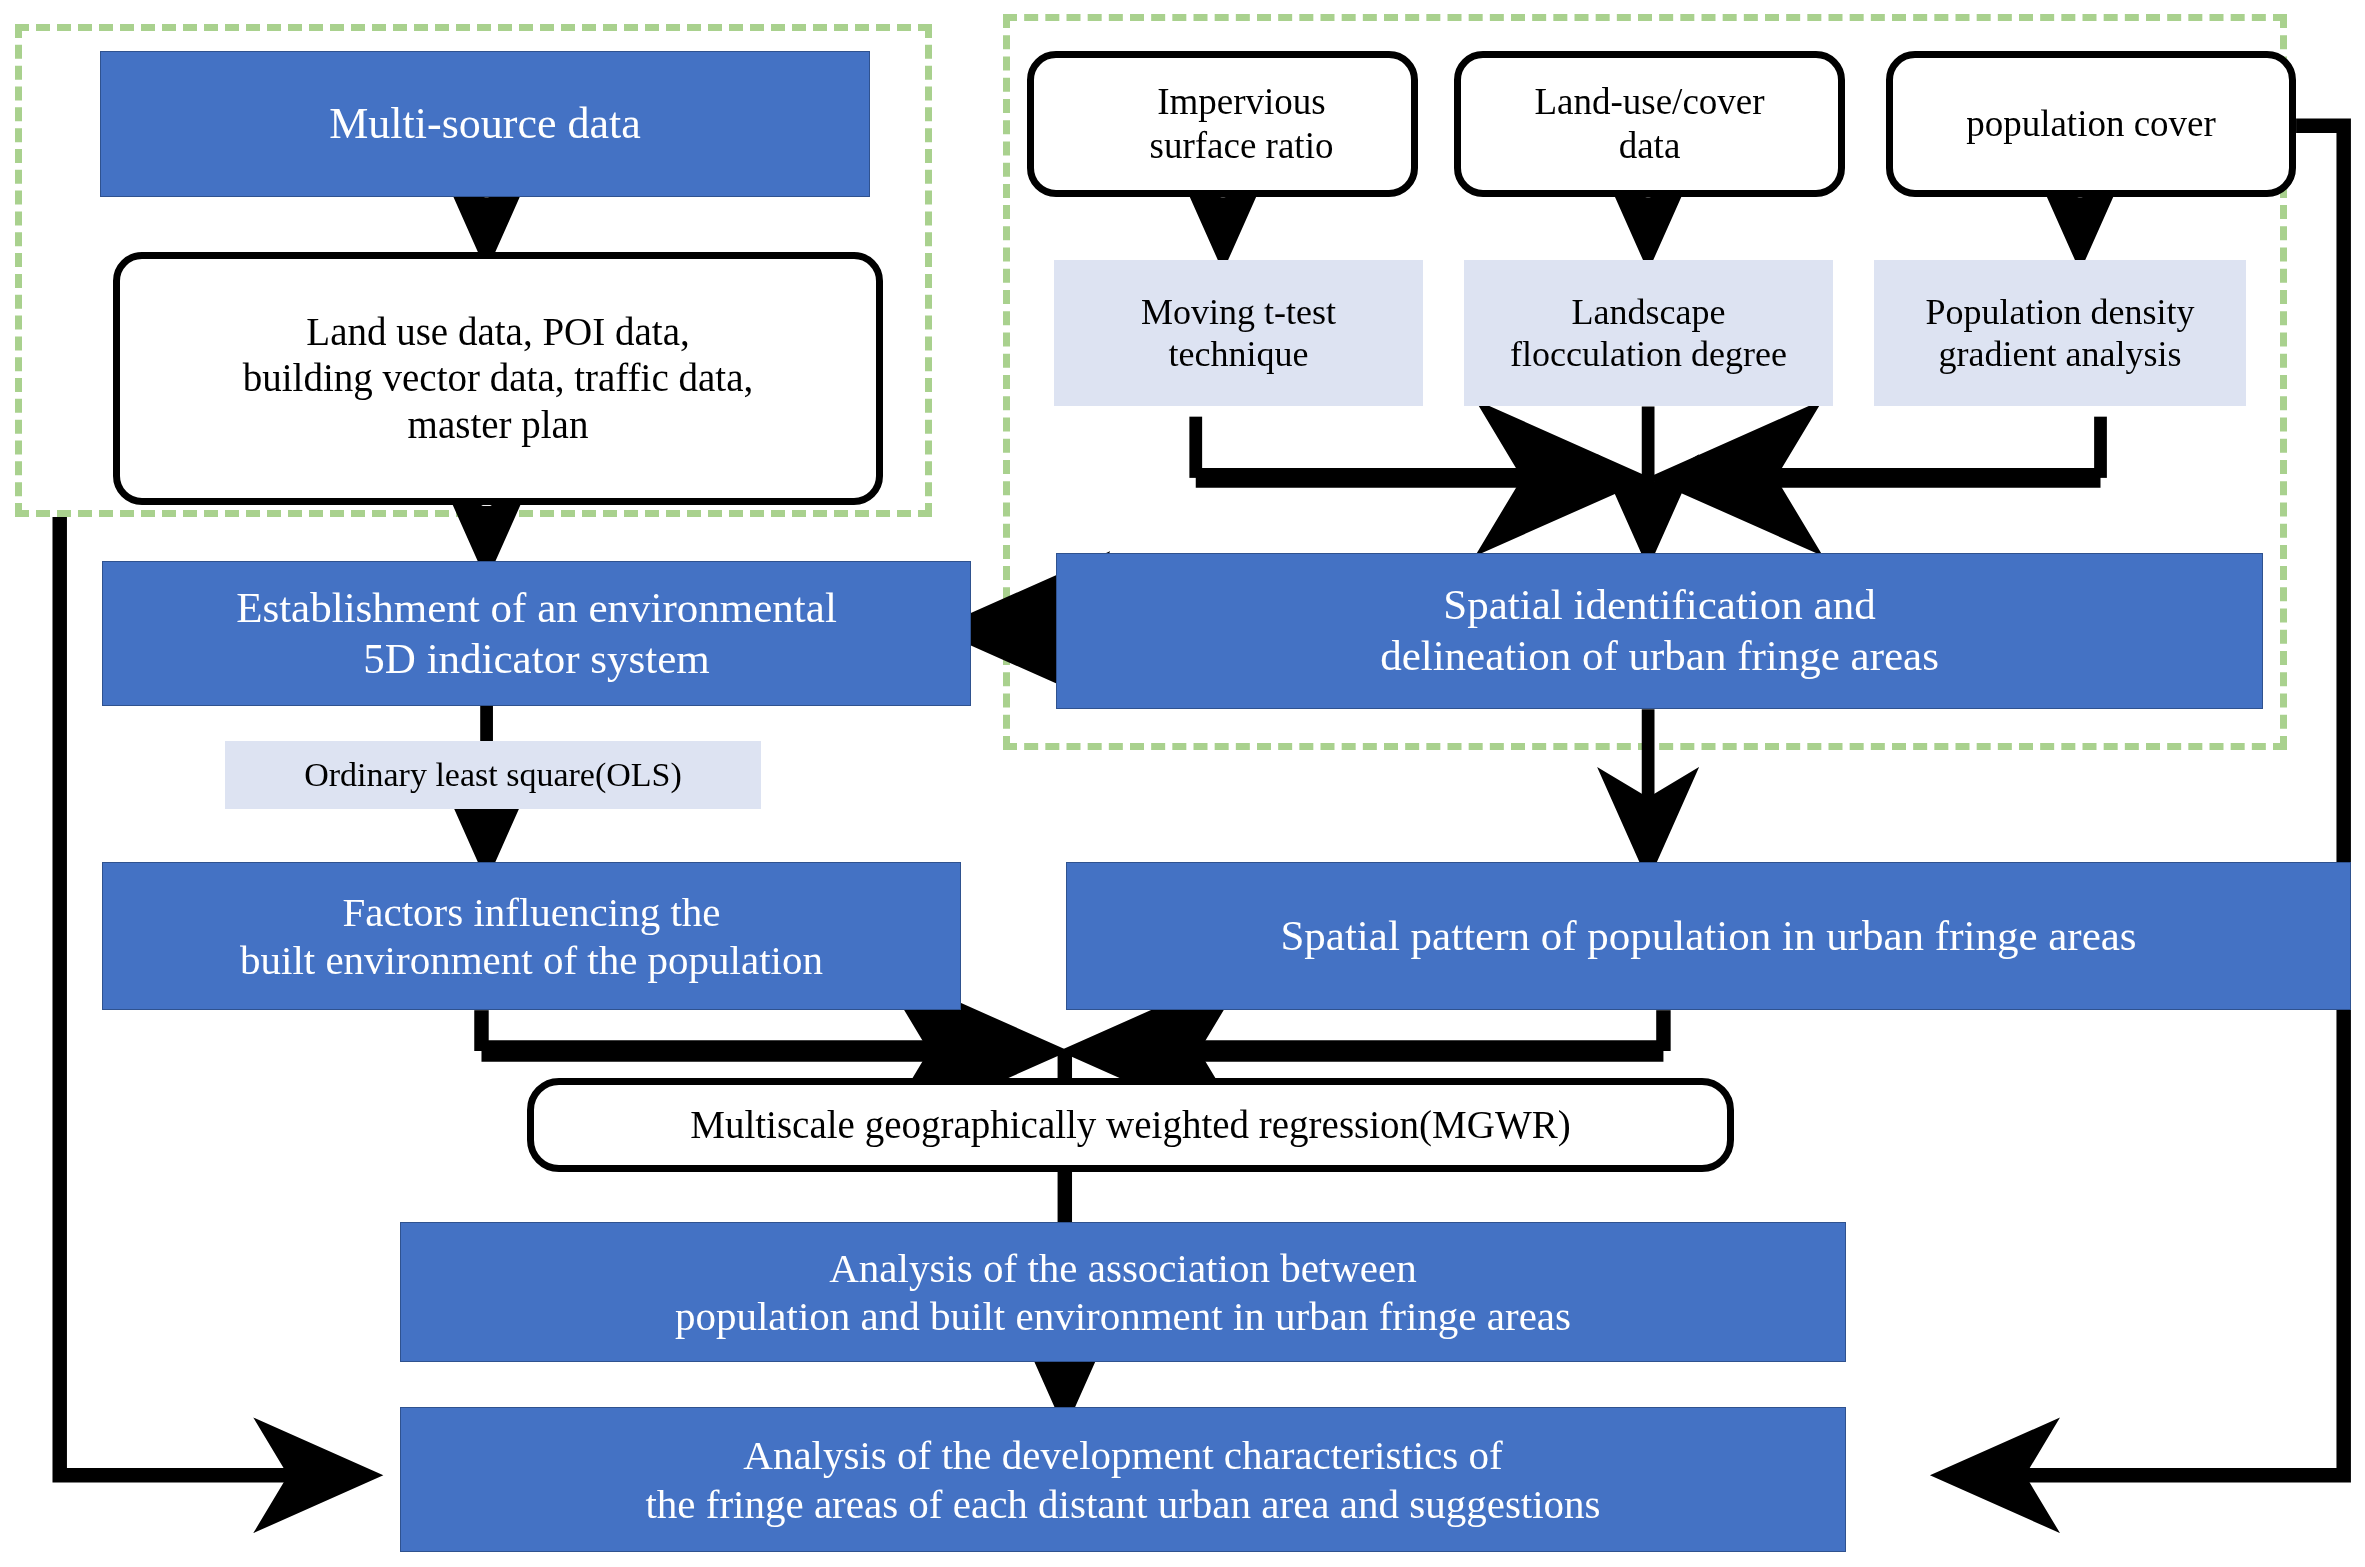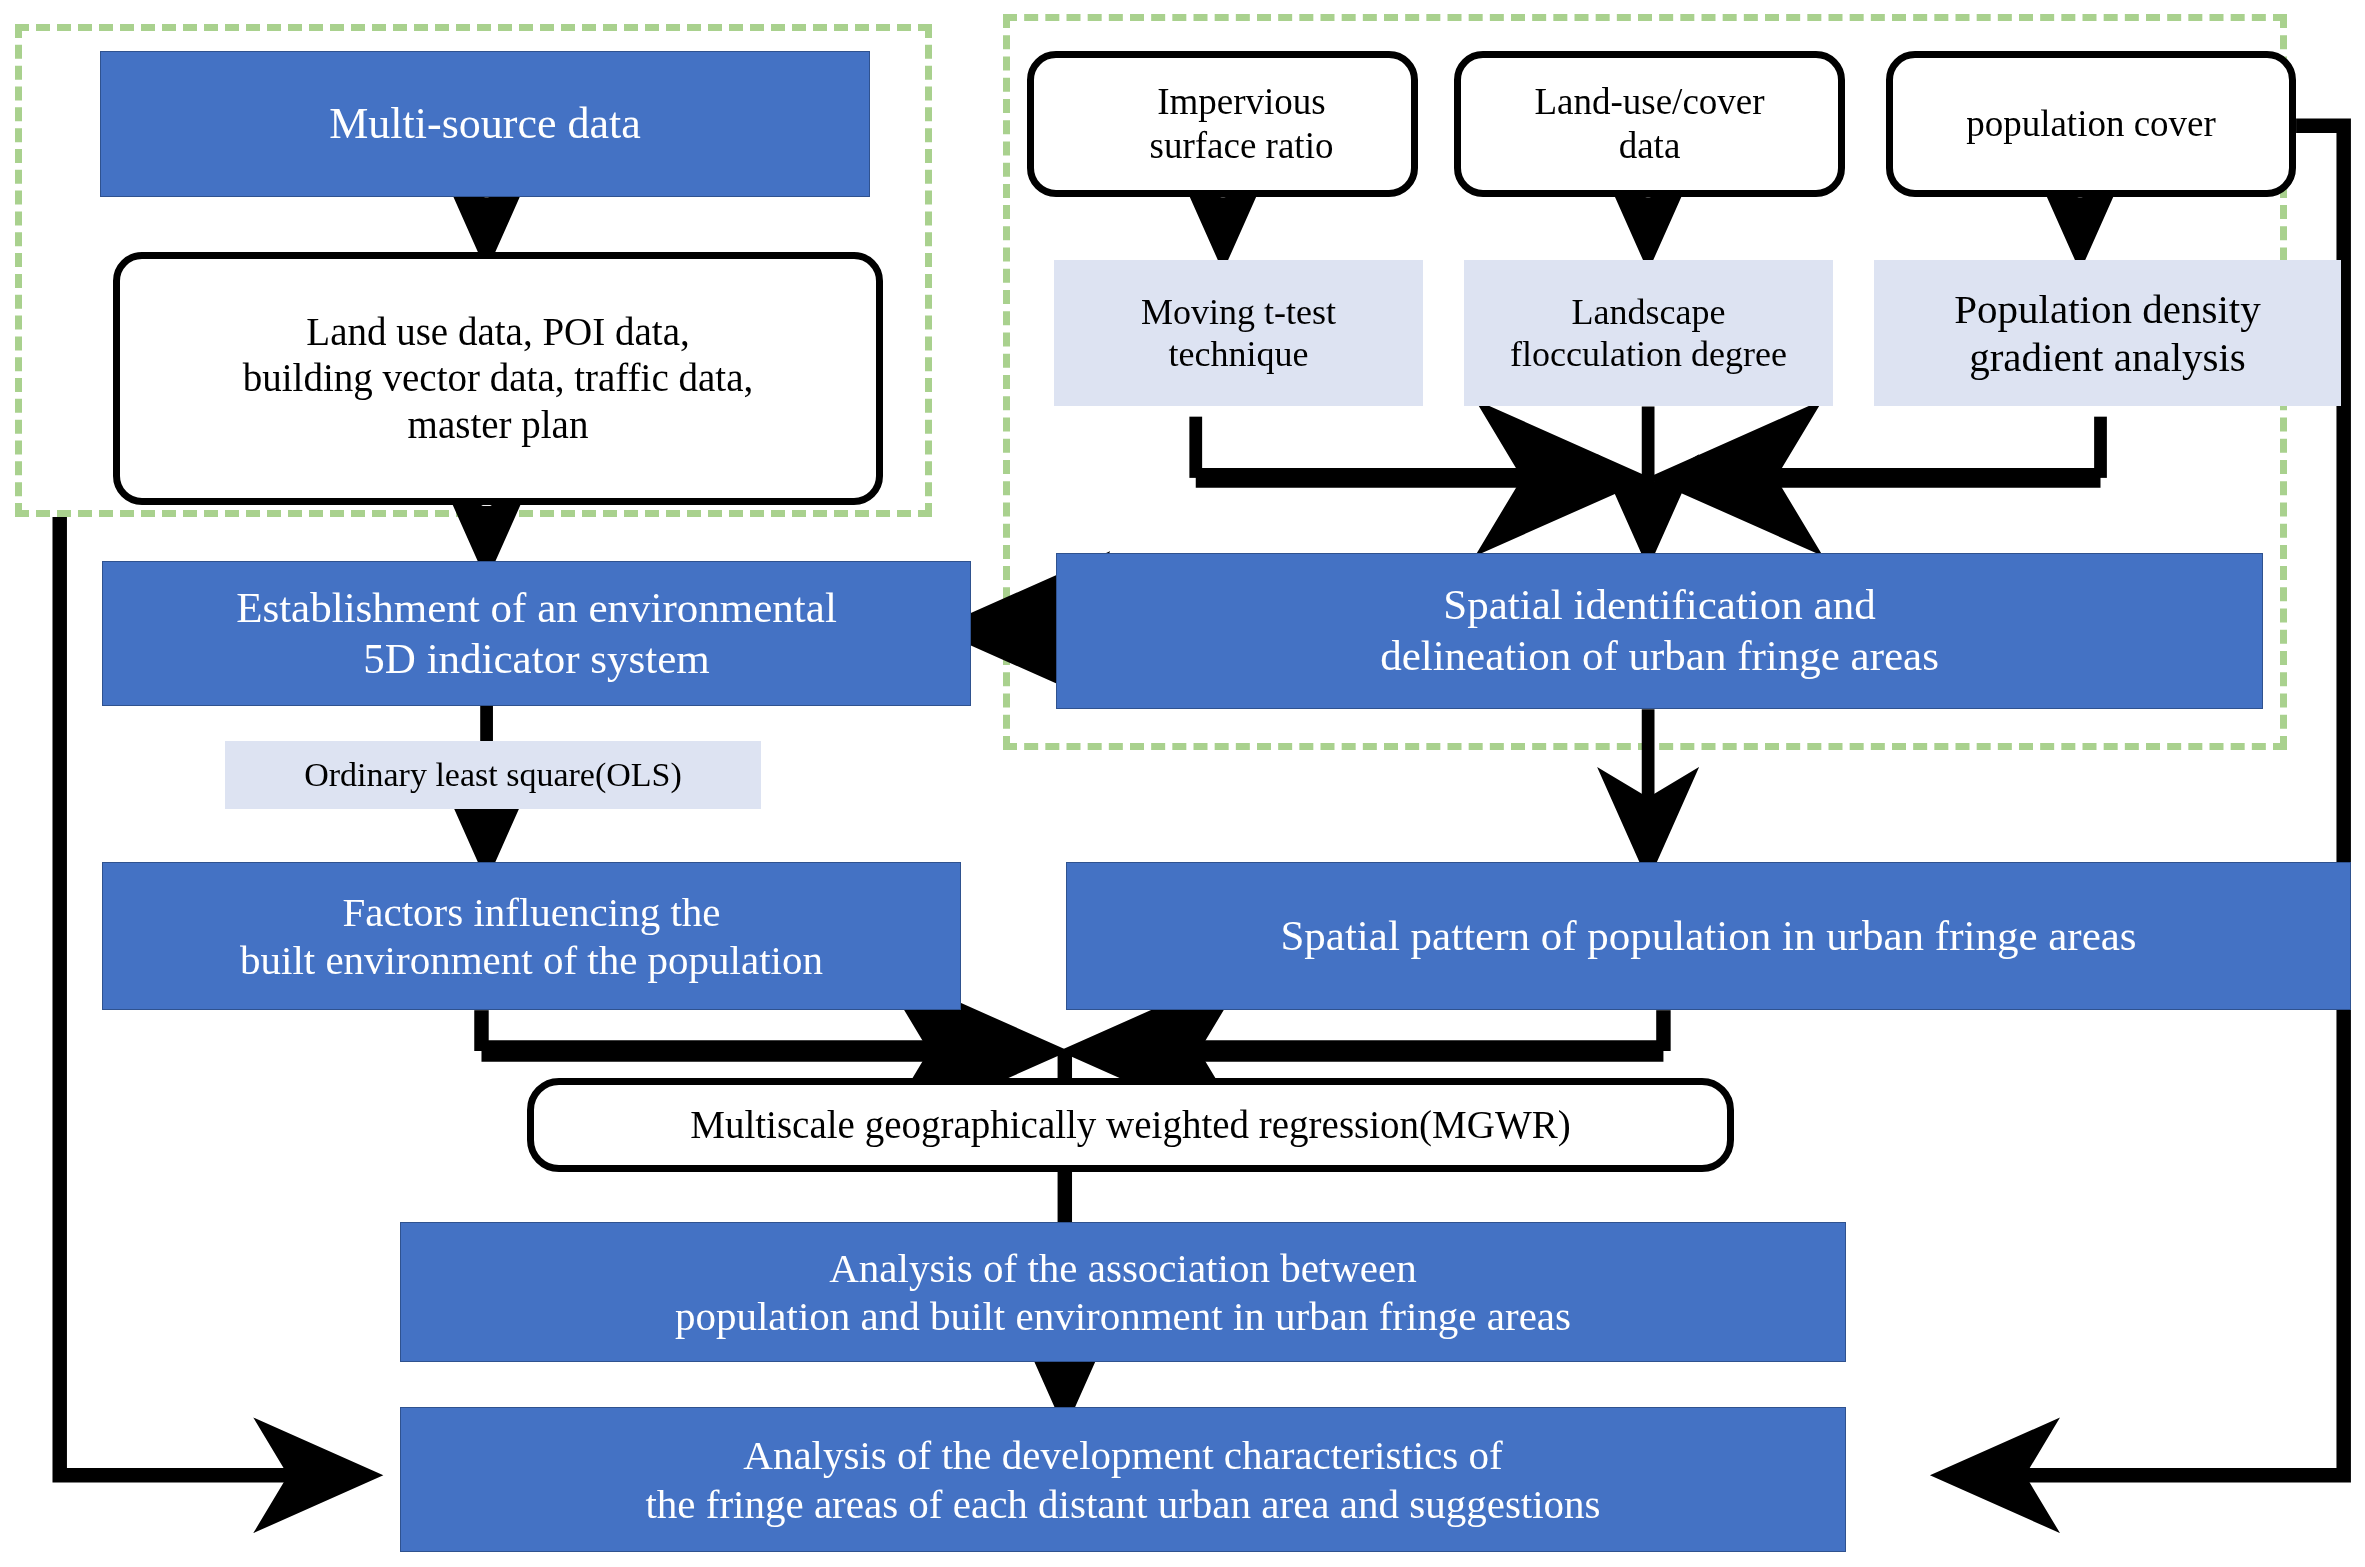--- a/index.html
+++ b/index.html
@@ -150,21 +150,21 @@
       </span>
   </div>
 
   <div class="node lavender" style="left:1464px; top:260px; width:369px; height:146px; font-size:36px;">
     <span class="txt multiline">
         <div>Landscape</div>
         <div>flocculation degree</div>
       </span>
   </div>
 
-  <div class="node lavender" style="left:1874px; top:260px; width:467px; height:146px; font-size:41px;">
+  <div class="node lavender" style="left:1874px; top:260px; width:372px; height:146px; font-size:36px;">
     <span class="txt multiline">
         <div>Population density</div>
         <div>gradient analysis</div>
       </span>
   </div>
 
   <div class="node blue" style="left:102px; top:561px; width:869px; height:145px; font-size:43px;">
     <span class="txt multiline">
         <div>Establishment of an environmental</div>
         <div>5D indicator system</div>

